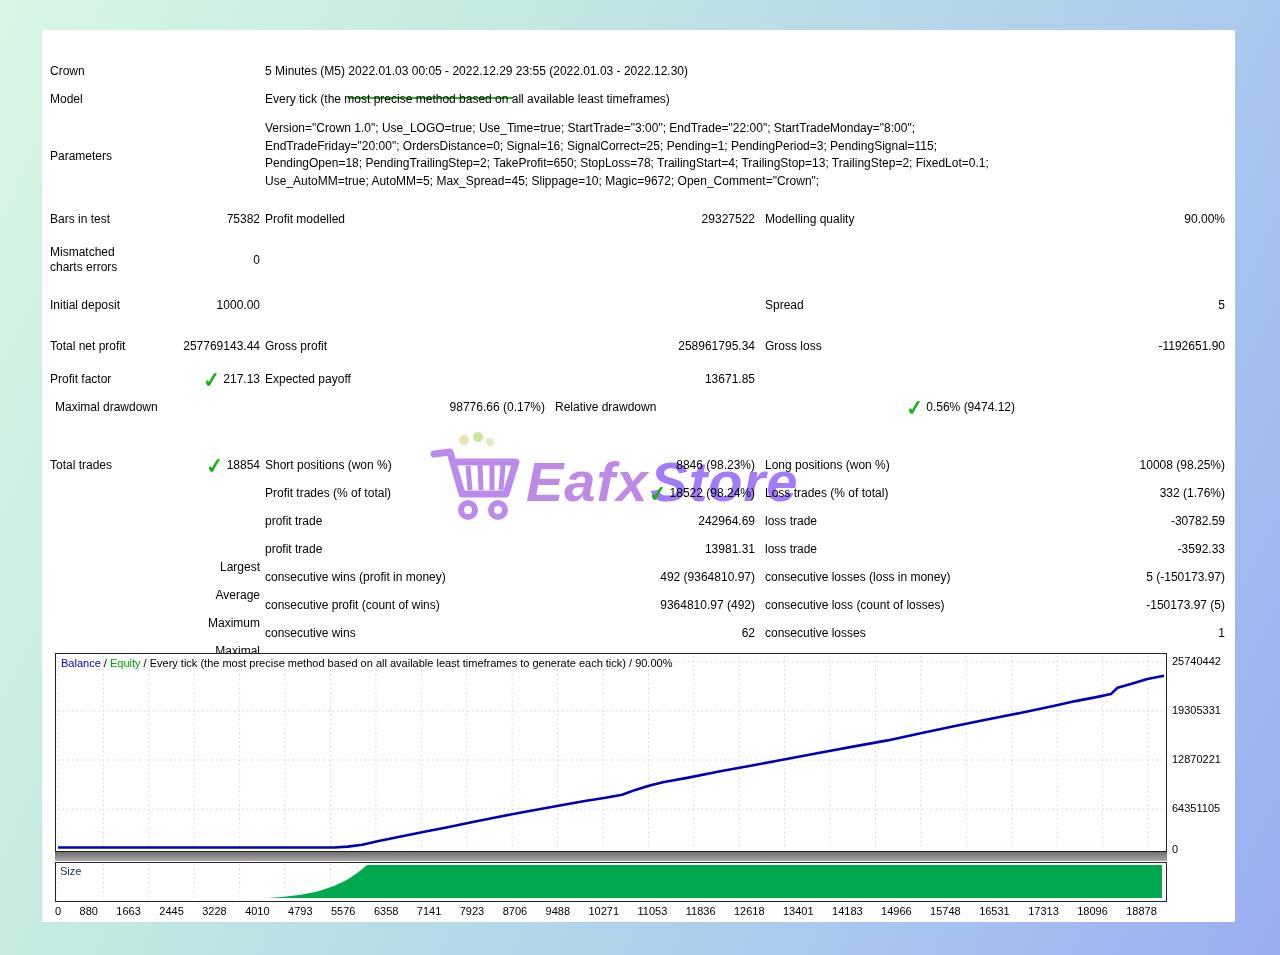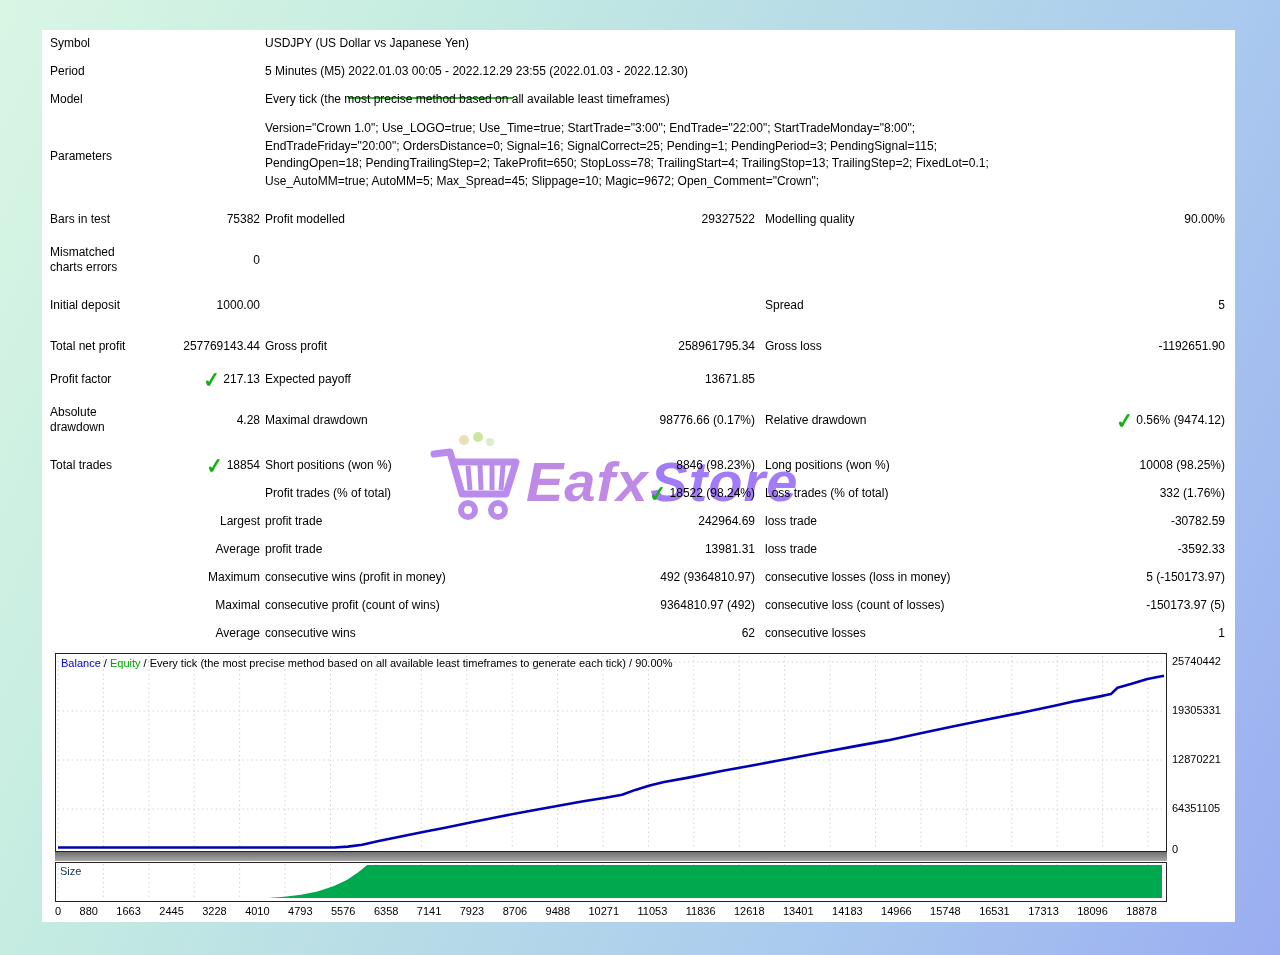--- a/index.html
+++ b/index.html
@@ -10,21 +10,21 @@
   .row{position:absolute;left:8px;width:1175px;display:flex;font-size:12px;color:#000;line-height:15px;z-index:2;}
   .c-label{width:210px;flex:none;}
   .c-wide{flex:1;padding-left:5px;}
   .g1{width:210px;flex:none;display:flex;justify-content:space-between;}
   .g2{width:490px;flex:none;margin-left:5px;display:flex;justify-content:space-between;}
   .g3{width:460px;flex:none;margin-left:10px;display:flex;justify-content:space-between;}
   .g1 .lab{width:95px;}
   .lab{text-align:left;}
   .val{text-align:center;white-space:nowrap;}
   .tall .g1{align-items:center;min-height:40px;}
-  .right-only{justify-content:flex-end;}
+  .right-only{justify-content:flex-end;margin-top:46px;}
   .pre{white-space:pre-line;}
   .u-green{border-bottom:2px solid #2db92d;padding-bottom:19px;}
   .check{display:inline-block;color:#14b314;font-weight:bold;font-size:21px;line-height:10px;
     transform:rotate(-6deg);vertical-align:-4px;margin-right:3px;}
   
   .watermark{position:absolute;left:388px;top:402px;display:flex;align-items:center;z-index:1;opacity:0.8;pointer-events:none;}
   .wm-text{font-size:56px;font-weight:bold;font-style:italic;letter-spacing:1px;line-height:90px;}
   .wm-a{color:#b06ee0;}
   .wm-b{color:#8b5cf6;margin-left:2px;}
   
@@ -51,26 +51,22 @@
         <circle cx="60" cy="10" r="4" fill="#d8e8c0"></circle>
         <path d="M4 22 L20 20 L32 62 L76 62 L86 30 L26 30" fill="none" stroke="#a96fe8" stroke-width="7" stroke-linejoin="round" stroke-linecap="round"></path>
         <path d="M38 34 L40 58 M50 33 L51 58 M62 33 L62 58 M73 33 L71 58" stroke="#a96fe8" stroke-width="5"></path>
         <circle cx="38" cy="78" r="7" fill="none" stroke="#a96fe8" stroke-width="6"></circle>
         <circle cx="68" cy="78" r="7" fill="none" stroke="#a96fe8" stroke-width="6"></circle>
       </svg>
       <span class="wm-text wm-a">Eafx</span>
       <span class="wm-text wm-b">Store</span>
     </div>
 
-    <div class="row" style="top:6px">
-      <div class="c-label">Symbol</div>
-      <div class="c-wide">USDJPY (US Dollar vs Japanese Yen)</div>
-    </div>
     <div class="row" style="top:34px">
-      <div class="c-label">Period</div>
+      <div class="c-label">Crown</div>
       <div class="c-wide"><span style="white-space:pre">5 Minutes (M5) </span><span class="u-green">2022.01.03 00:05 - 2022.12.29</span><span style="white-space:pre"> 23:55 (2022.01.03 - 2022.12.30)</span></div>
     </div>
     <div class="row" style="top:62px">
       <div class="c-label">Model</div>
       <div class="c-wide">Every tick (the most precise method based on all available least timeframes)</div>
     </div>
     <div class="row" style="top:90px">
       <div class="c-label" style="padding-top:29px">Parameters</div>
       <div class="c-wide pre" style="line-height:17.5px">Version="Crown 1.0"; Use_LOGO=true; Use_Time=true; StartTrade="3:00"; EndTrade="22:00"; StartTradeMonday="8:00";
 EndTradeFriday="20:00"; OrdersDistance=0; Signal=16; SignalCorrect=25; Pending=1; PendingPeriod=3; PendingSignal=115;
@@ -130,24 +126,20 @@
           <div class="lab">Profit factor</div>
           <div class="val"><span class="check">✓</span><span>217.13</span></div>
         </div>
       <div class="g2">
           <div class="lab">Expected payoff</div>
           <div class="val">13671.85</div>
         </div>
       <div class="g3"></div>
     </div>
     <div class="row tall" style="top:370px">
-      <div class="g1">
-          <div class="lab">Absolute drawdown</div>
-          <div class="val">4.28</div>
-        </div>
       <div class="g2" style="align-items:center">
           <div class="lab">Maximal drawdown</div>
           <div class="val">98776.66 (0.17%)</div>
         </div>
       <div class="g3" style="align-items:center">
           <div class="lab">Relative drawdown</div>
           <div class="val"><span class="check">✓</span><span>0.56% (9474.12)</span></div>
         </div>
     </div>
     <div class="row" style="top:428px">

